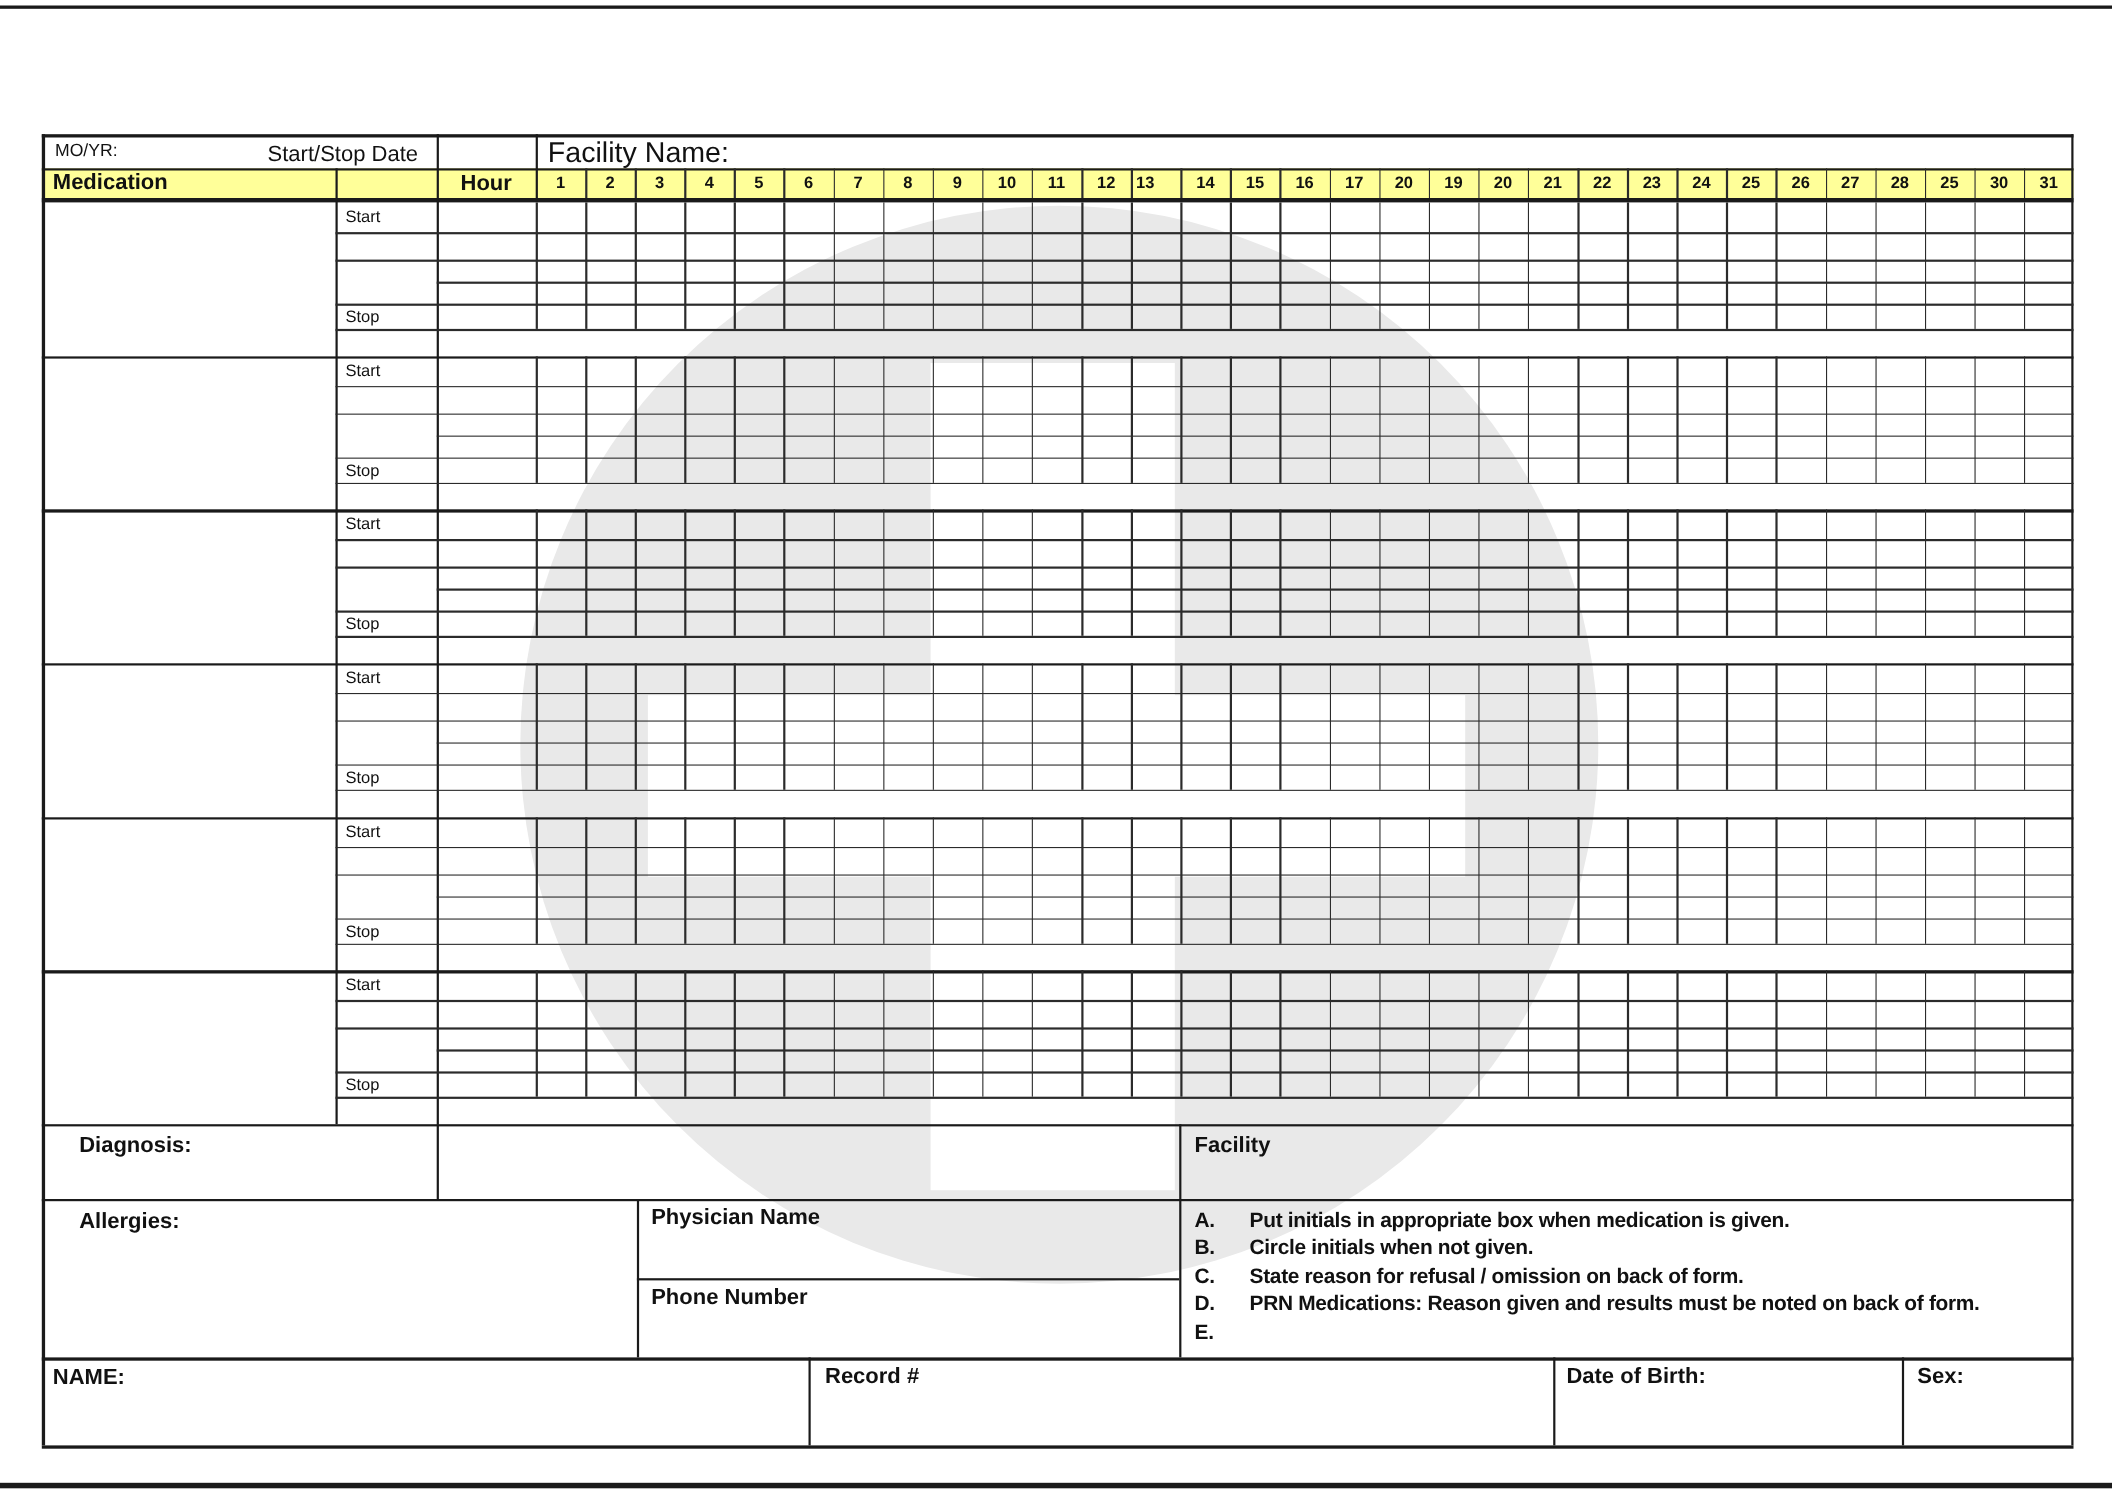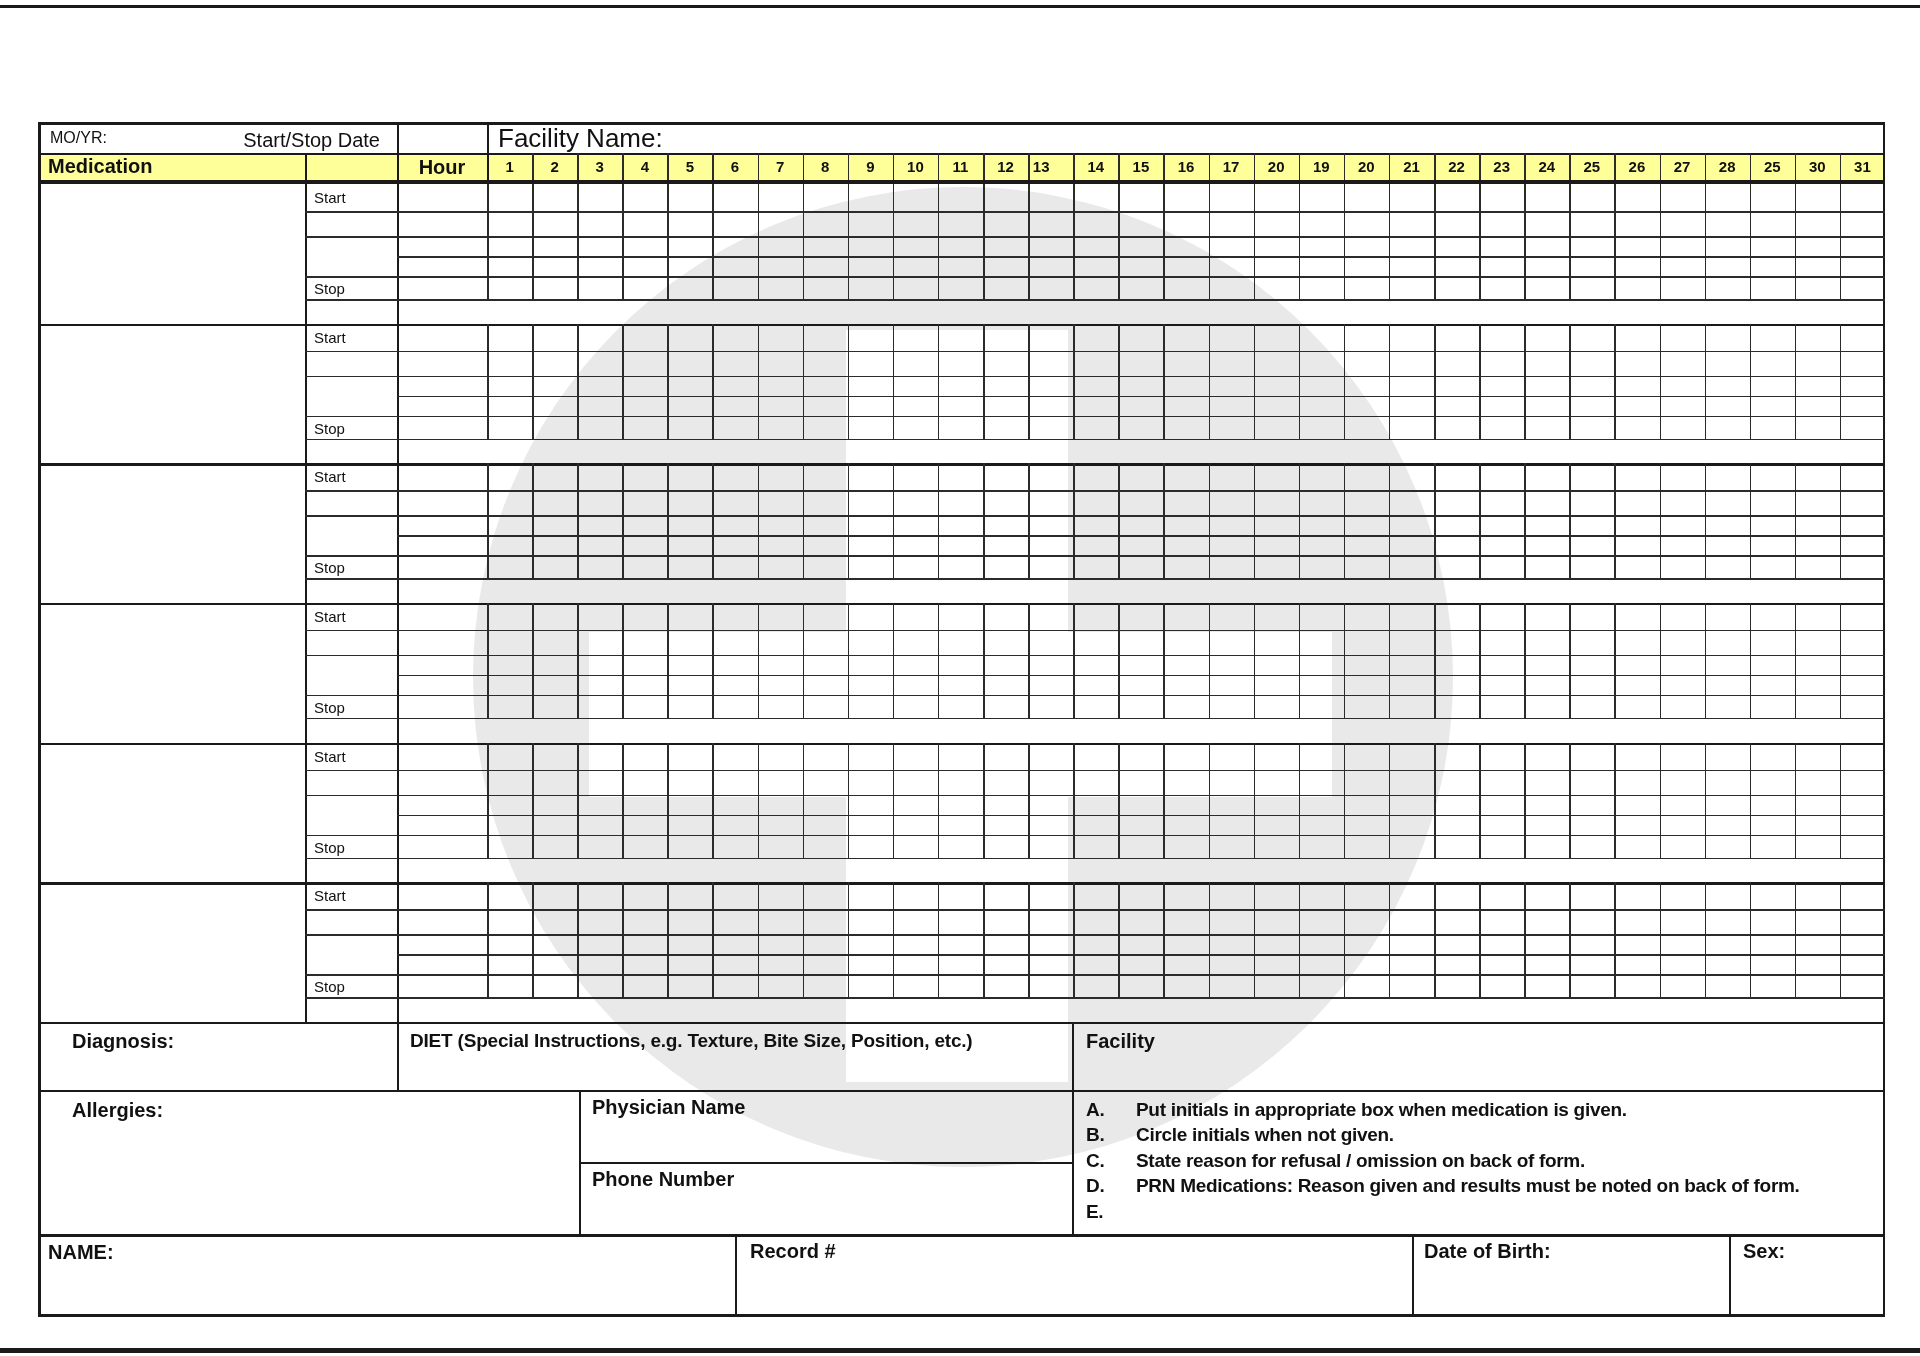--- a/index.html
+++ b/index.html
@@ -99,21 +99,20 @@
         <div class="ss-lbl" style="left: 276px; top: 5px;">Start</div>
         <div class="ss-lbl" style="left: 276px; top: 96px;">Stop</div>
       </div>
       <div class="abs" style="left: 38px; top: 882.15px; width: 1847px; height: 139.63px;">
         <div class="ss-lbl" style="left: 276px; top: 5px;">Start</div>
         <div class="ss-lbl" style="left: 276px; top: 96px;">Stop</div>
       </div>
     </div>
 
   <div class="lbl b" style="left:72px; top:1030px; font-size:20px;">Diagnosis:</div>
-  <div class="lbl b" style="left:410px; top:1030px; font-size:19px; letter-spacing:-0.2px;">DIET (Special Instructions, e.g. Texture, Bite Size, Position, etc.)</div>
   <div class="lbl b" style="left:1086px; top:1030px; font-size:20px;">Facility</div>
   <div class="lbl b" style="left:72px; top:1099px; font-size:20px;">Allergies:</div>
   <div class="lbl b" style="left:592px; top:1096px; font-size:20px;">Physician Name</div>
   <div class="lbl b" style="left:592px; top:1168px; font-size:20px;">Phone Number</div>
 
   <div class="lbl" id="instructions" style="left:1086px; top:1097px;">
       <div class="instr-row">
         <span class="instr-label">A.</span>
         <span class="instr-text"><span>Put initials in appropriate box when medication is given.</span></span>
       </div>

